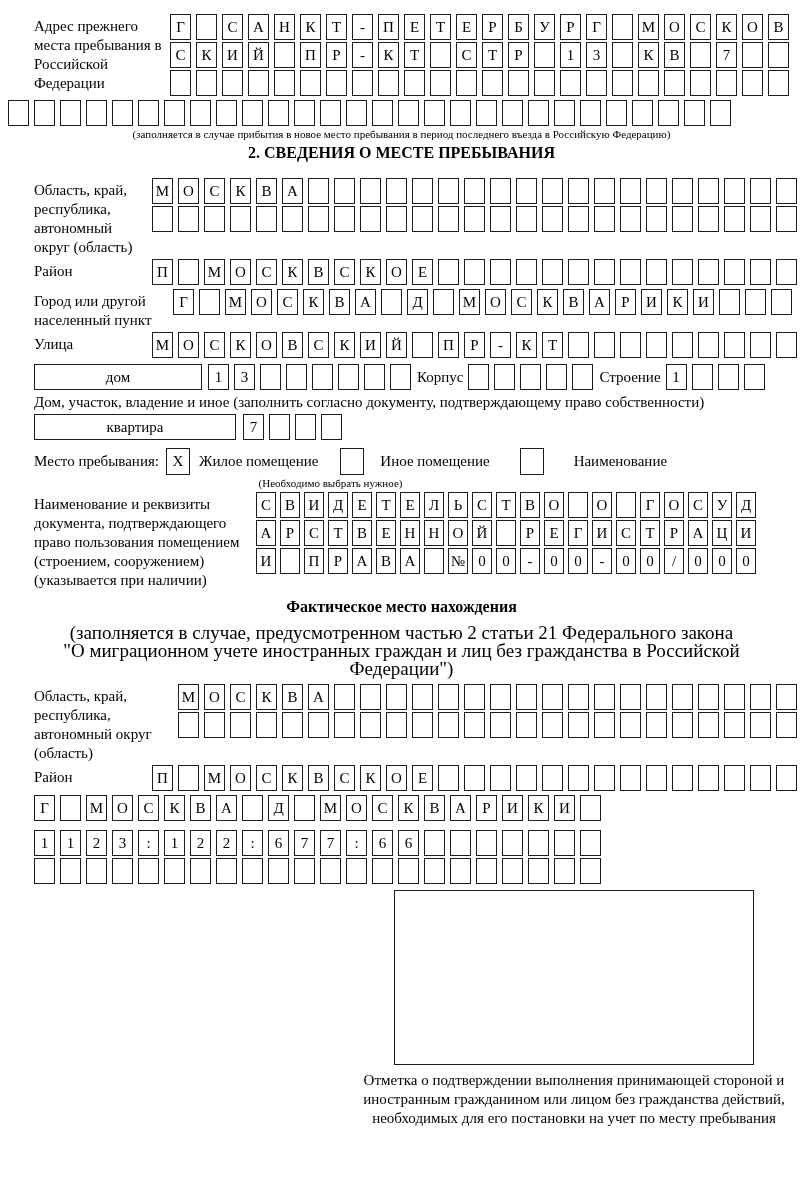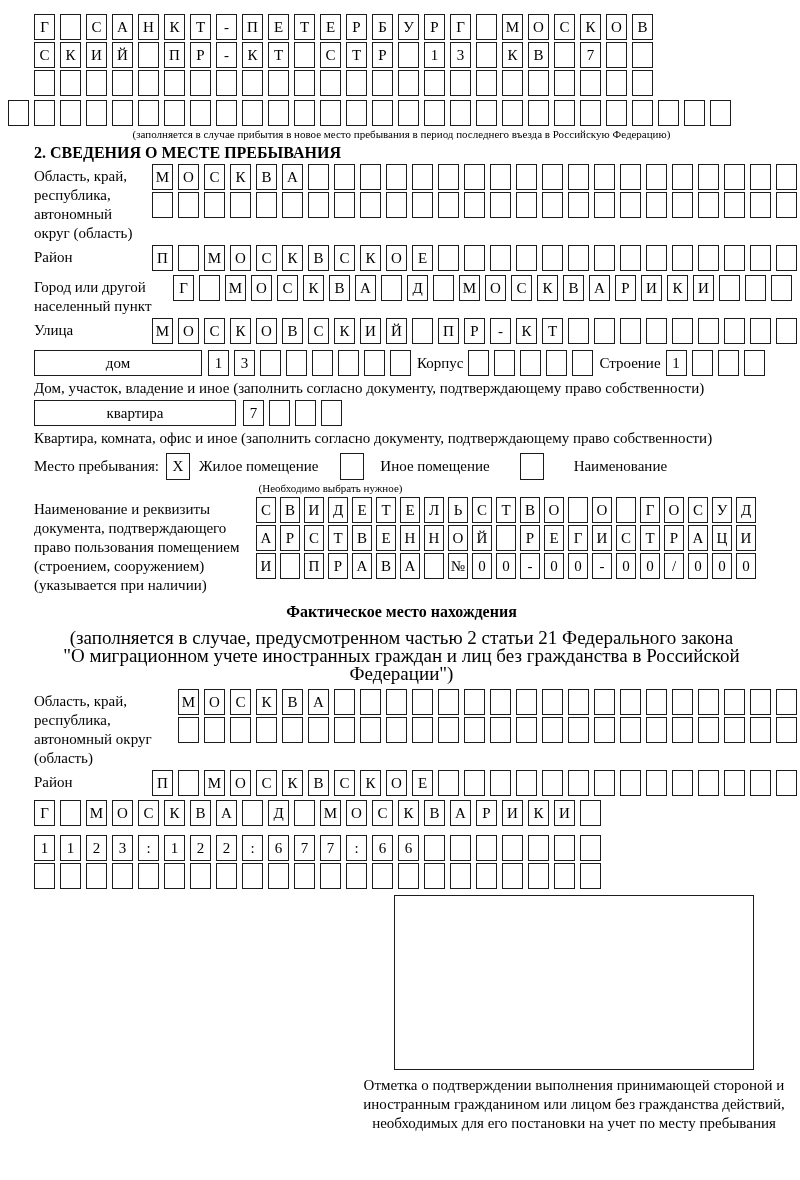--- a/index.html
+++ b/index.html
@@ -25,21 +25,21 @@
     flex: none; width: 21px; height: 26px;
     border: 1.5px solid #1c1c1c; background: #fff;
     display: flex; align-items: center; justify-content: center;
     font-size: 15px; line-height: 1;
   }
   .boxline.tight .cell { width: 20px; }
   .fullrow { margin-left: -26px; margin-top: 1px; }
 
   .note { font-size: 11px; text-align: center; padding-right: 28px; margin: 2px 0 2px 0; }
   .note-left { font-size: 15px; margin: 1px 0 3px 0; }
-  .sec-title { font-weight: bold; font-size: 16px; padding-right: 28px; margin: 4px 0 2px 0; }
+  .sec-title { font-weight: bold; font-size: 16px; text-align: center; padding-right: 28px; margin: 4px 0 16px 0; }
 
   .typebox {
     flex: none; height: 26px; border: 1.5px solid #1c1c1c;
     display: flex; align-items: center; justify-content: center; font-size: 15px;
   }
   .housetype { width: 168px; margin-right: 6px; }
   .aparttype { width: 202px; margin-right: 7px; }
   .inline-label { font-size: 15px; line-height: 26px; padding: 0 5px 0 6px; flex: none; }
 
   .stay-row { display: flex; align-items: center; margin: 6px 0 1px 0; font-size: 15px; }
@@ -59,20 +59,21 @@
 
   .boxes-offset { padding-top: 5px; }
 </style>
 </head>
 <body>
 
 <div class="page">
 
 
   <div class="frow">
+    <div class="flabel w136">Адрес прежнего места пребывания в Российской Федерации</div>
     <div class="boxcol">
       <div class="boxline">
           <div class="cell">Г</div>
           <div class="cell"></div>
           <div class="cell">С</div>
           <div class="cell">А</div>
           <div class="cell">Н</div>
           <div class="cell">К</div>
           <div class="cell">Т</div>
           <div class="cell">-</div>
@@ -365,21 +366,20 @@
 
   <div class="frow">
     <div class="typebox aparttype">квартира</div>
     <div class="boxline">
         <div class="cell">7</div>
         <div class="cell"></div>
         <div class="cell"></div>
         <div class="cell"></div>
       </div>
   </div>
-  <div class="note-left">Квартира, комната, офис и иное (заполнить согласно документу, подтверждающему право собственности)</div>
 
   <div class="stay-row">
     <span>Место пребывания:</span>
     <span class="checkbox cb1">
         <span>X</span>
       </span>
     <span>Жилое помещение</span>
     <span class="checkbox cb2"></span>
     <span>Иное помещение</span>
     <span class="checkbox cb3"></span>

